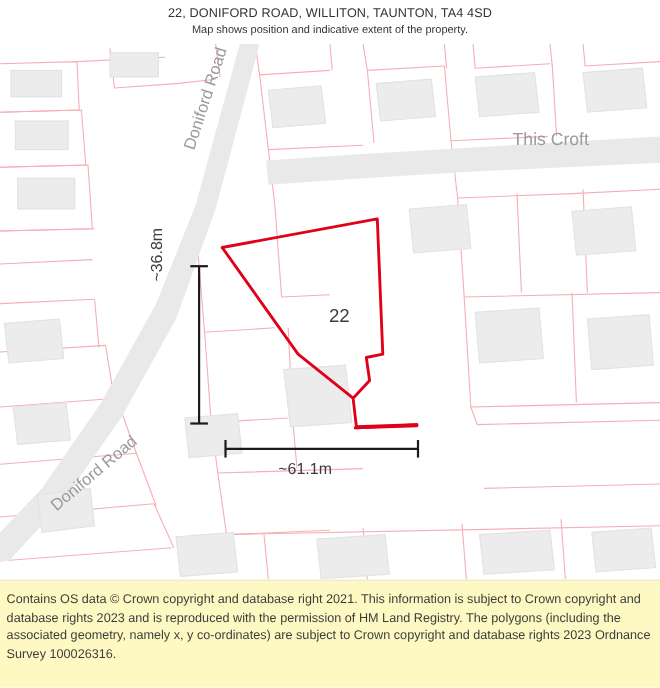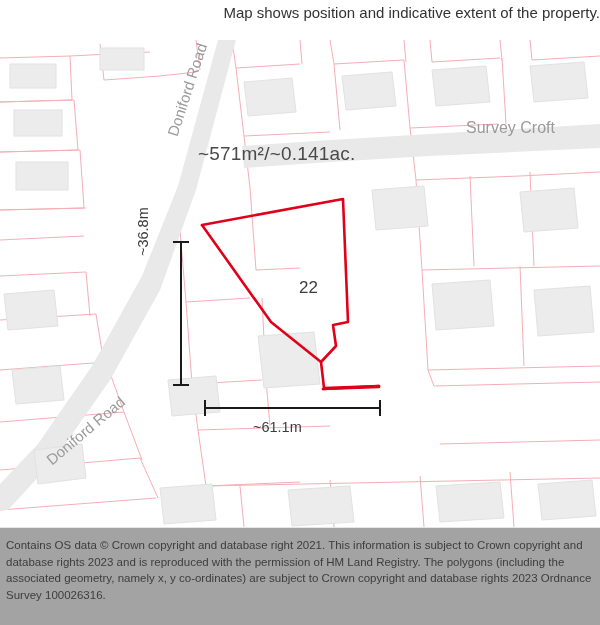--- a/index.html
+++ b/index.html
@@ -30,24 +30,23 @@
     padding-top: 5px;
     box-sizing: border-box;
   }
   .header .title {
     font-size: 11.5px;
     color: #333333;
     line-height: 15px;
     letter-spacing: 0.1px;
   }
   .header .subtitle {
-    font-size: 15px;
+    font-size: 10px;
     color: #333333;
     line-height: 15px;
-    text-align: right;
   }
   
   .map-wrap {
     position: absolute;
     top: 40px;
     left: 0;
     width: 600px;
     height: 487px;
     overflow: hidden;
     background: #ffffff;
@@ -121,35 +120,36 @@
   
   .footer {
     position: absolute;
     left: 0;
     top: 527px;
     width: 600px;
     height: 98px;
     box-sizing: border-box;
     padding: 9px 6px 0 6px;
     border-top: 1px solid #e6e6e6;
-    background: #a3a3a3;
+    background: #fef9c3;
   }
   .footer p {
     margin: 0;
     font-size: 11.5px;
     line-height: 16.5px;
     color: #3d3d3d;
   }
 </style>
 </head>
 <body>
 
 <div class="page">
 
   <div class="header">
+    <div class="title">22, DONIFORD ROAD, WILLITON, TAUNTON, TA4 4SD</div>
     <div class="subtitle">Map shows position and indicative extent of the property.</div>
   </div>
 
   <div class="map-wrap">
     <svg class="map-svg" width="600" height="487" viewBox="0 0 600 487" xmlns="http://www.w3.org/2000/svg">
 
       <rect x="0" y="0" width="600" height="487" fill="#ffffff"></rect>
 
       <g stroke="#f6aeb5" stroke-width="1" fill="none">
         <path d="M0 18 L70 16 L72 60 L0 62"></path>
@@ -249,25 +249,24 @@
         <line x1="181" y1="202" x2="181" y2="345"></line>
         <line x1="173" y1="202" x2="189" y2="202"></line>
         <line x1="173" y1="345" x2="189" y2="345"></line>
 
         <line x1="205" y1="368" x2="380" y2="368"></line>
         <line x1="205" y1="360" x2="205" y2="376"></line>
         <line x1="380" y1="360" x2="380" y2="376"></line>
       </g>
     </svg>
 
-    <div class="area-label">~571m²/~0.141ac.</div>
     <div class="plot-number">22</div>
     <div class="dim-h">~61.1m</div>
     <div class="dim-v">~36.8m</div>
-    <div class="map-label street-north-croft">Survey Croft</div>
+    <div class="map-label street-north-croft">This Croft</div>
     <div class="map-label street-doniford-top">Doniford Road</div>
     <div class="map-label street-doniford-bottom">Doniford Road</div>
   </div>
 
   <div class="footer">
     <p>Contains OS data © Crown copyright and database right 2021. This information is subject to Crown copyright and database rights 2023 and is reproduced with the permission of HM Land Registry. The polygons (including the associated geometry, namely x, y co-ordinates) are subject to Crown copyright and database rights 2023 Ordnance Survey 100026316.</p>
   </div>
 
 </div>
 

